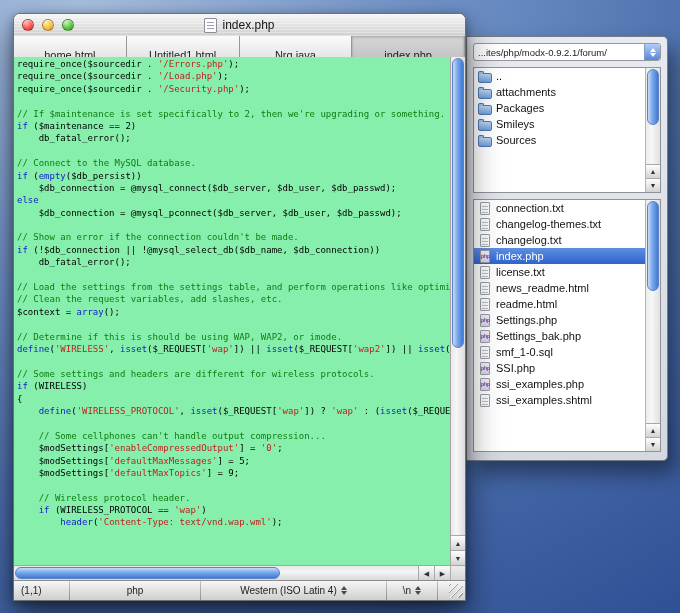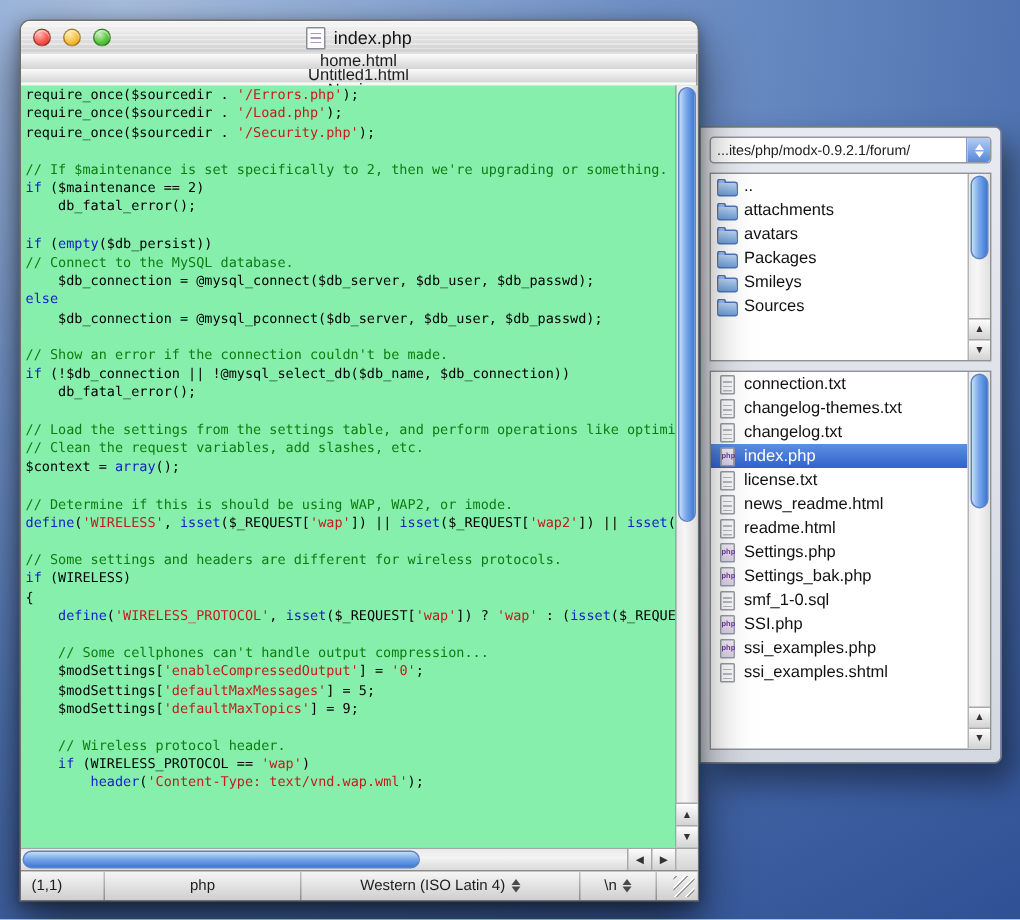--- a/index.html
+++ b/index.html
@@ -21,21 +21,21 @@
   .tl.red{background:radial-gradient(circle at 35% 30%, #ffb9b2, #f9564e 55%, #c93129);}
   .tl.yellow{background:radial-gradient(circle at 35% 30%, #ffeab0, #f6bf3c 55%, #d79a1d);}
   .tl.green{background:radial-gradient(circle at 35% 30%, #c9f0bd, #57c73d 55%, #359e23);}
   .title-wrap{margin:0 auto;display:flex;align-items:center;gap:5px;font-size:12px;color:#161616;}
   .mini-doc{width:11px;height:13px;background:#fdfdfd;border:1px solid #8a8f97;border-radius:1px;position:relative;}
   .mini-doc::before{content:"";position:absolute;left:2px;right:2px;top:3px;height:7px;
       background:repeating-linear-gradient(0deg,#a9b 0 1px,transparent 1px 3px);}
 
   
   .tabbar{position:absolute;top:22px;left:0;right:0;height:39px;display:flex;
-    background:linear-gradient(#fbfbfb,#cdcdcd);border-bottom:1px solid #848484;box-sizing:border-box;flex-direction:column;}
+    background:linear-gradient(#fbfbfb,#cdcdcd);border-bottom:1px solid #848484;box-sizing:border-box;}
   .tab{flex:1;display:flex;align-items:center;justify-content:center;font-size:11px;color:#1c1c1c;
     border-right:1px solid #979797;background:linear-gradient(#fbfbfb,#d4d4d4);overflow:hidden;white-space:nowrap;}
   .tab.active{background:linear-gradient(#d6d6d6,#b7b7b7);box-shadow:inset 0 1px 3px rgba(0,0,0,.25);}
 
   
   .editor-area{position:absolute;top:43px;left:0;right:0;bottom:35px;display:flex;background:#86efac;}
   .code{flex:1;overflow:hidden;padding:1px 0 0 3px;font-family:"DejaVu Sans Mono",monospace;
     font-size:9px;line-height:12.4px;color:#000;}
   .cl{white-space:pre;height:12.4px;}
   .c-p{color:#000;}
@@ -75,21 +75,21 @@
   .ud{display:inline-flex;flex-direction:column;gap:1px;}
   .ud i{width:0;height:0;border-left:3px solid transparent;border-right:3px solid transparent;display:block;}
   .ud .u{border-bottom:4px solid #4a4a4a;}
   .ud .d{border-top:4px solid #4a4a4a;}
   .grip{position:absolute;right:2px;bottom:2px;width:14px;height:14px;
     background:repeating-linear-gradient(135deg, rgba(255,255,255,.9) 0 1px, #9a9a9a 1px 2px, transparent 2px 5px);}
 
   
   .drawer{position:absolute;left:466px;top:36px;width:202px;height:425px;box-sizing:border-box;
     background:linear-gradient(#e7eaf0,#d4d8e0);border:1px solid #767b84;border-radius:0 5px 5px 0;
-    box-shadow:8px 12px 22px rgba(0,0,0,.45);padding:6px;z-index:1;margin-top:48px;}
+    box-shadow:8px 12px 22px rgba(0,0,0,.45);padding:6px;z-index:1;}
   .path-combo{height:18px;background:#fff;border:1px solid #97989c;border-radius:3px;display:flex;
     align-items:center;position:relative;font-size:9.5px;color:#222;padding-left:4px;box-sizing:border-box;
     overflow:hidden;white-space:nowrap;}
   .combo-arrows{position:absolute;right:0;top:0;bottom:0;width:15px;border-radius:0 2px 2px 0;
     background:linear-gradient(#b3cdf4,#5687da);border-left:1px solid #7d9ccc;display:flex;flex-direction:column;
     align-items:center;justify-content:center;gap:1px;}
   .combo-arrows i{width:0;height:0;border-left:3px solid transparent;border-right:3px solid transparent;display:block;}
   .combo-arrows .u{border-bottom:4px solid #fff;}
   .combo-arrows .d{border-top:4px solid #fff;}
   .list{position:relative;background:#fff;border:1px solid #8f9399;margin-top:6px;overflow:hidden;box-sizing:border-box;}
@@ -136,24 +136,20 @@
           <div class="row">
             <span class="ficon folder"></span>
             <span class="fname">..</span>
           </div>
           <div class="row">
             <span class="ficon folder"></span>
             <span class="fname">attachments</span>
           </div>
           <div class="row">
             <span class="ficon folder"></span>
-            <span class="fname">avatars</span>
-          </div>
-          <div class="row">
-            <span class="ficon folder"></span>
             <span class="fname">Packages</span>
           </div>
           <div class="row">
             <span class="ficon folder"></span>
             <span class="fname">Smileys</span>
           </div>
           <div class="row">
             <span class="ficon folder"></span>
             <span class="fname">Sources</span>
           </div>
@@ -255,22 +251,22 @@
     <div class="editor-area">
       <div class="code" id="code">
           <div class="cl"><span class="c-p">require_once($sourcedir . </span><span class="c-s">'/Errors.php'</span><span class="c-p">);</span></div>
           <div class="cl"><span class="c-p">require_once($sourcedir . </span><span class="c-s">'/Load.php'</span><span class="c-p">);</span></div>
           <div class="cl"><span class="c-p">require_once($sourcedir . </span><span class="c-s">'/Security.php'</span><span class="c-p">);</span></div>
           <div class="cl">&nbsp;</div>
           <div class="cl"><span class="c-c">// If $maintenance is set specifically to 2, then we're upgrading or something.</span></div>
           <div class="cl"><span class="c-k">if</span><span class="c-p"> ($maintenance == 2)</span></div>
           <div class="cl"><span class="c-p">    db_fatal_error();</span></div>
           <div class="cl">&nbsp;</div>
+          <div class="cl"><span class="c-c">// Connect to the MySQL database.</span></div>
           <div class="cl"><span class="c-k">if</span><span class="c-p"> (</span><span class="c-k">empty</span><span class="c-p">($db_persist))</span></div>
-          <div class="cl"><span class="c-c">// Connect to the MySQL database.</span></div>
           <div class="cl"><span class="c-p">    $db_connection = @mysql_connect($db_server, $db_user, $db_passwd);</span></div>
           <div class="cl"><span class="c-k">else</span></div>
           <div class="cl"><span class="c-p">    $db_connection = @mysql_pconnect($db_server, $db_user, $db_passwd);</span></div>
           <div class="cl">&nbsp;</div>
           <div class="cl"><span class="c-c">// Show an error if the connection couldn't be made.</span></div>
           <div class="cl"><span class="c-k">if</span><span class="c-p"> (!$db_connection || !@mysql_select_db($db_name, $db_connection))</span></div>
           <div class="cl"><span class="c-p">    db_fatal_error();</span></div>
           <div class="cl">&nbsp;</div>
           <div class="cl"><span class="c-c">// Load the settings from the settings table, and perform operations like optimiz</span></div>
           <div class="cl"><span class="c-c">// Clean the request variables, add slashes, etc.</span></div>

